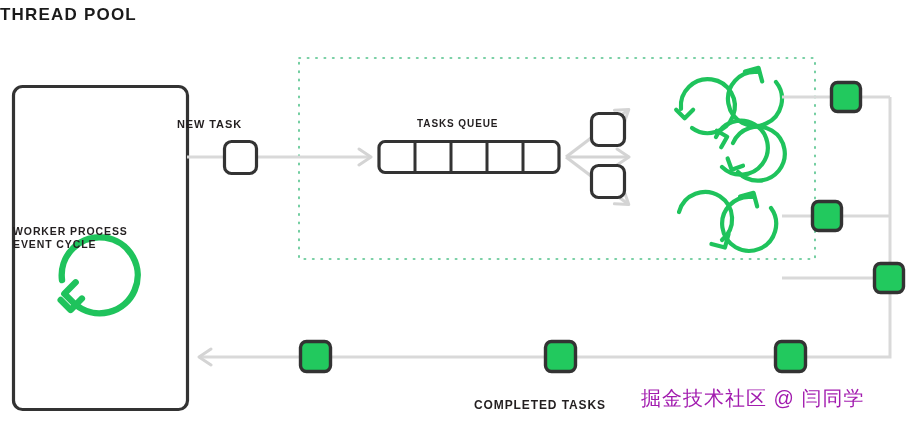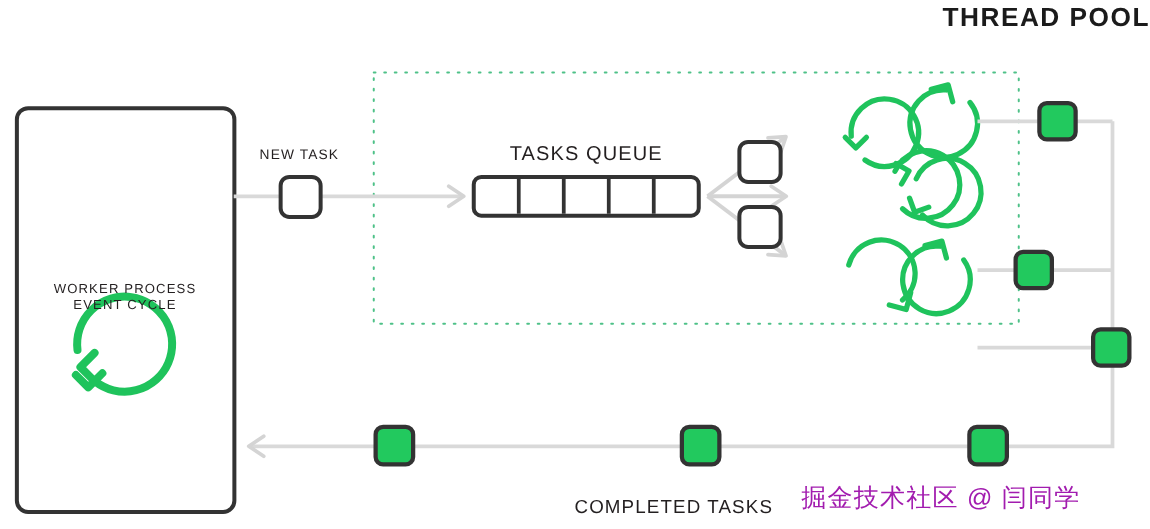--- a/index.html
+++ b/index.html
@@ -9,35 +9,34 @@
     font-family:"Liberation Sans","DejaVu Sans",sans-serif;
     overflow:hidden;
     position:relative;
   }
   #stage{position:absolute;left:0;top:0;width:920px;height:423px;}
   #svg{position:absolute;left:0;top:0;width:920px;height:423px;}
 
   .lbl{
     position:absolute;
     color:#231f20;
-    font-weight:400;
+    font-weight:700;
     letter-spacing:0.9px;
-    text-align:center;
     white-space:pre;
     line-height:13px;
   }
   #title{
     left:0;top:8px;width:920px;
-    font-size:21px;letter-spacing:1.2px;font-weight:700;
-    color:#1b1b1b;text-align:right;
+    font-size:17px;letter-spacing:1.2px;font-weight:700;
+    color:#1b1b1b;text-align:left;
   }
   #lbl-new-task{left:177px;top:118px;width:125px;font-size:11px;}
-  #lbl-tasks-queue{left:394px;top:117px;width:150px;font-size:16px;}
+  #lbl-tasks-queue{left:417px;top:117px;width:150px;font-size:10px;}
   #lbl-worker{left:13px;top:183px;width:174px;font-size:10.5px;margin-top:42px;}
-  #lbl-completed{left:459px;top:399px;width:160px;font-size:15px;}
+  #lbl-completed{left:474px;top:399px;width:160px;font-size:12px;}
   #watermark{
     position:absolute;left:641px;top:385px;width:270px;
     font-size:20px;color:#a21caf;font-weight:500;letter-spacing:1px;
     white-space:pre;text-align:left;
   }
 </style>
 </head>
 <body>
 
 <div id="stage">

